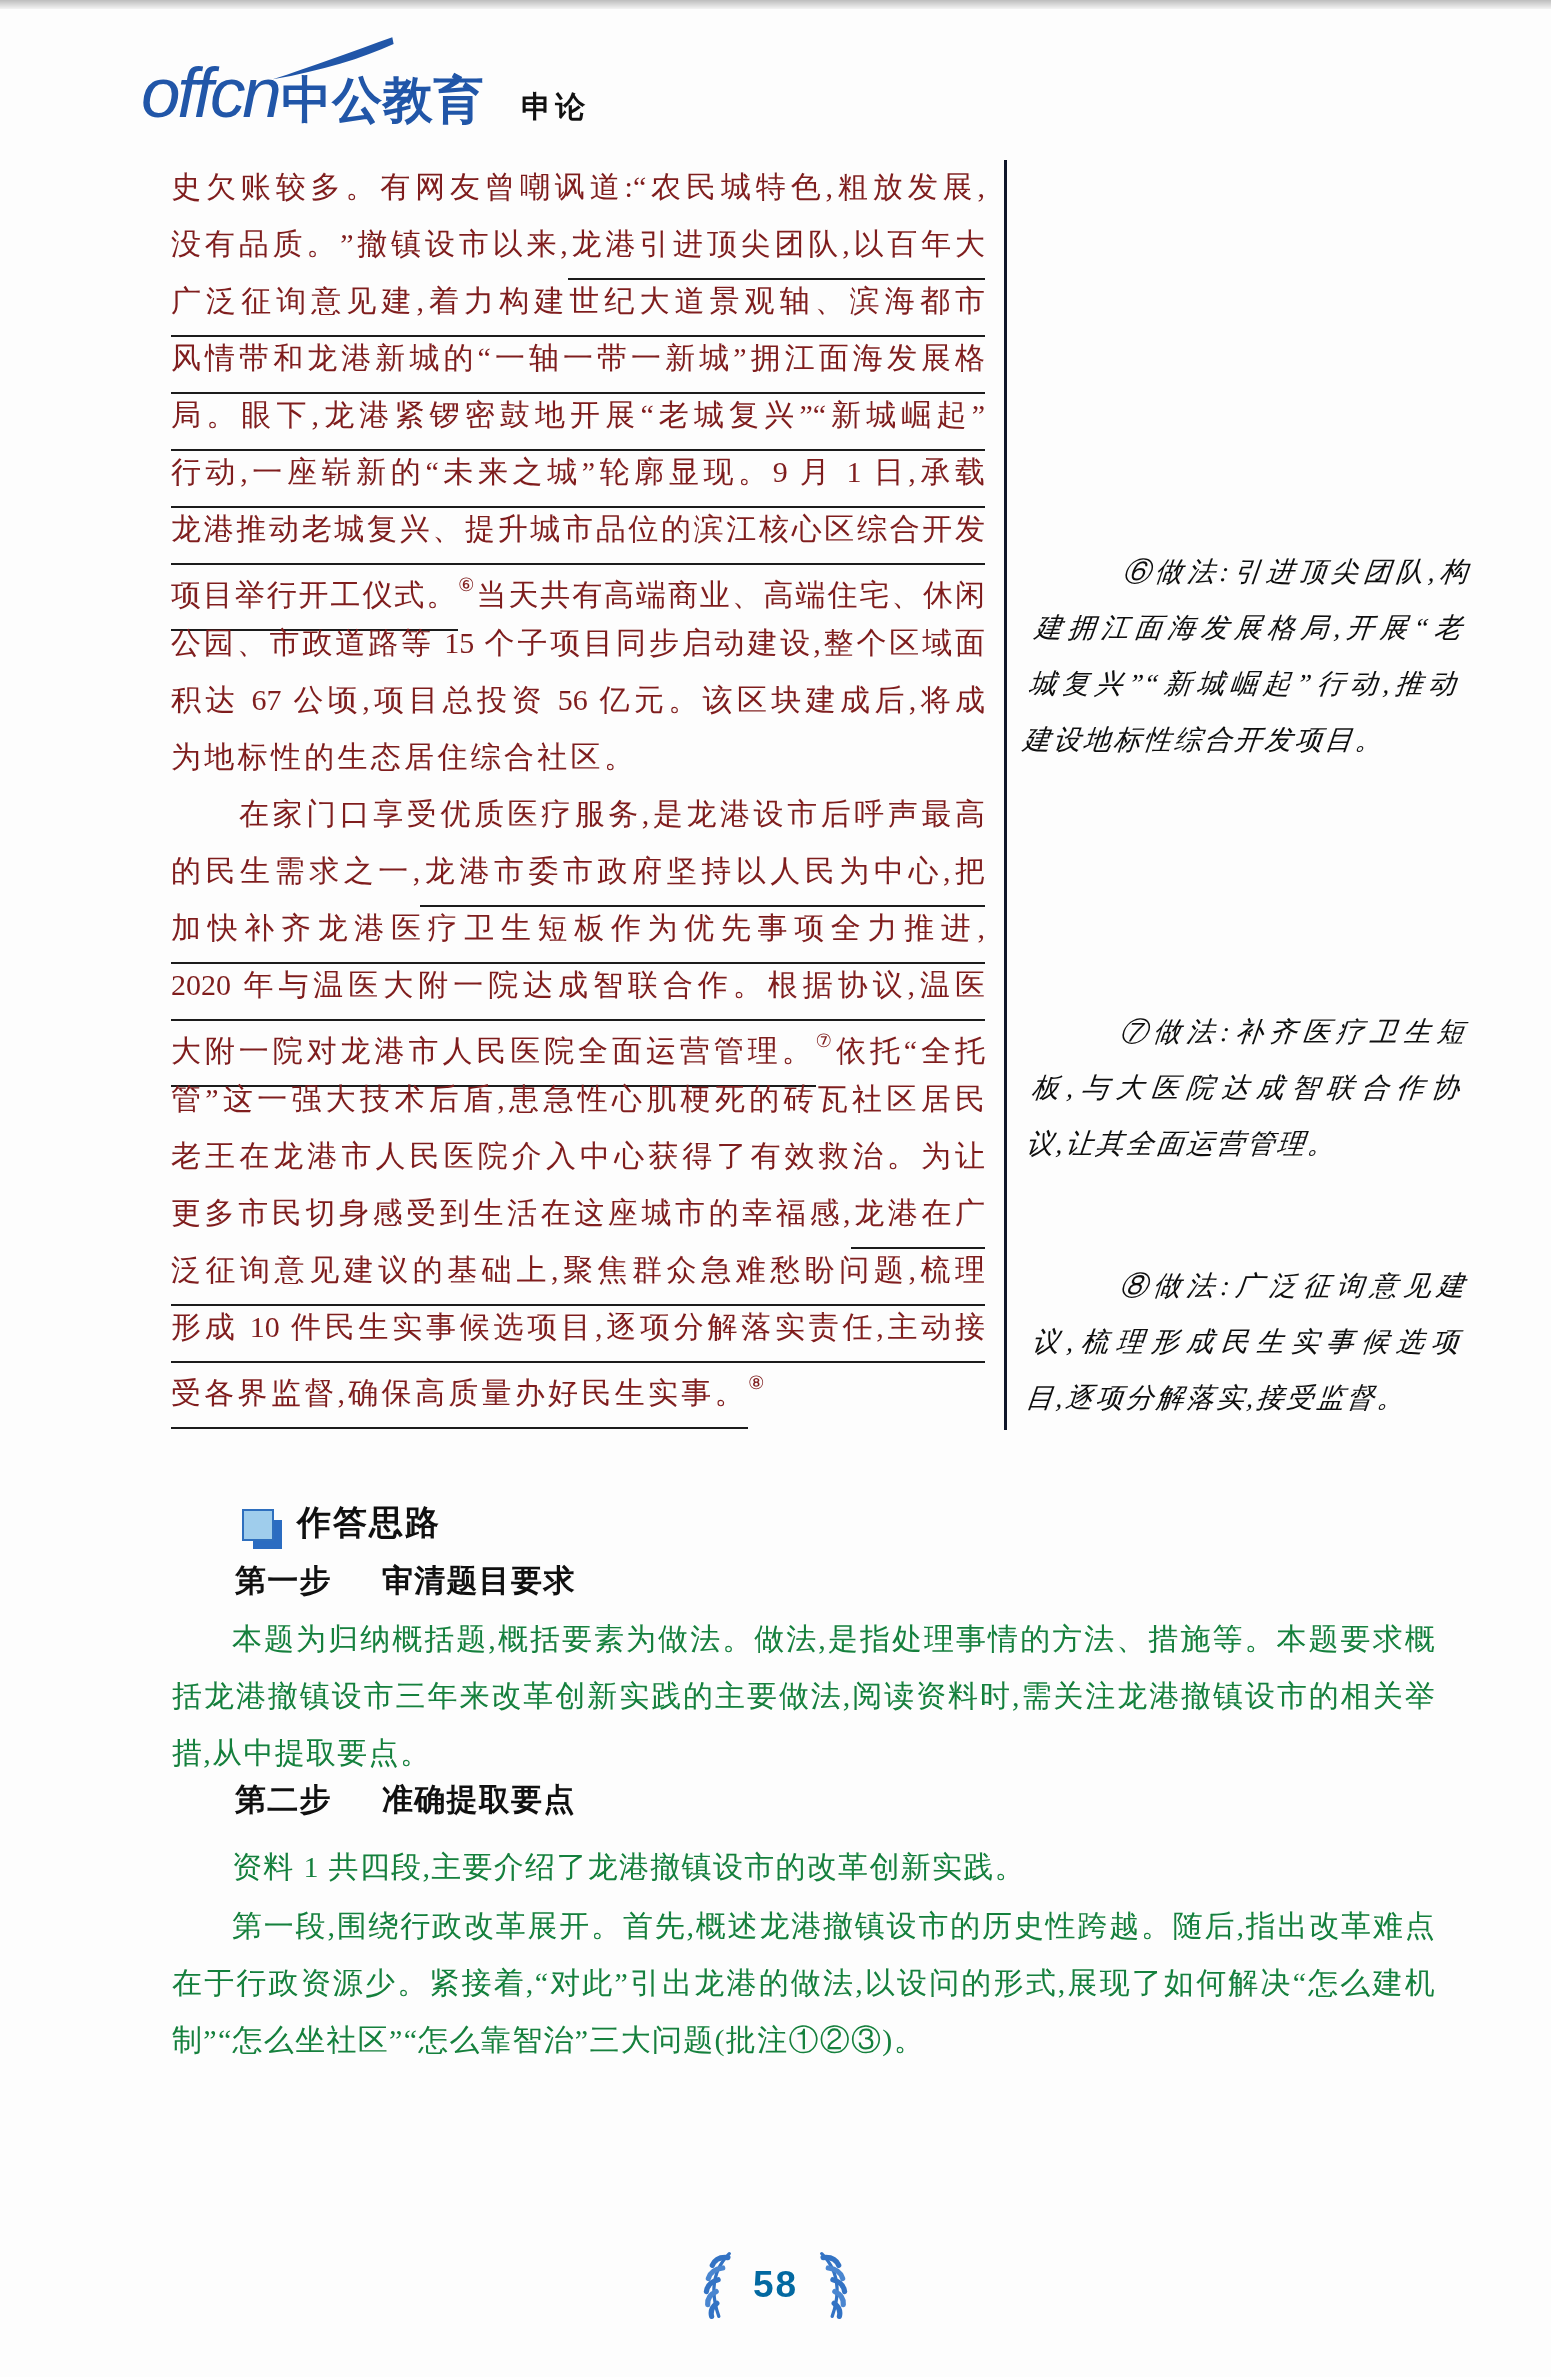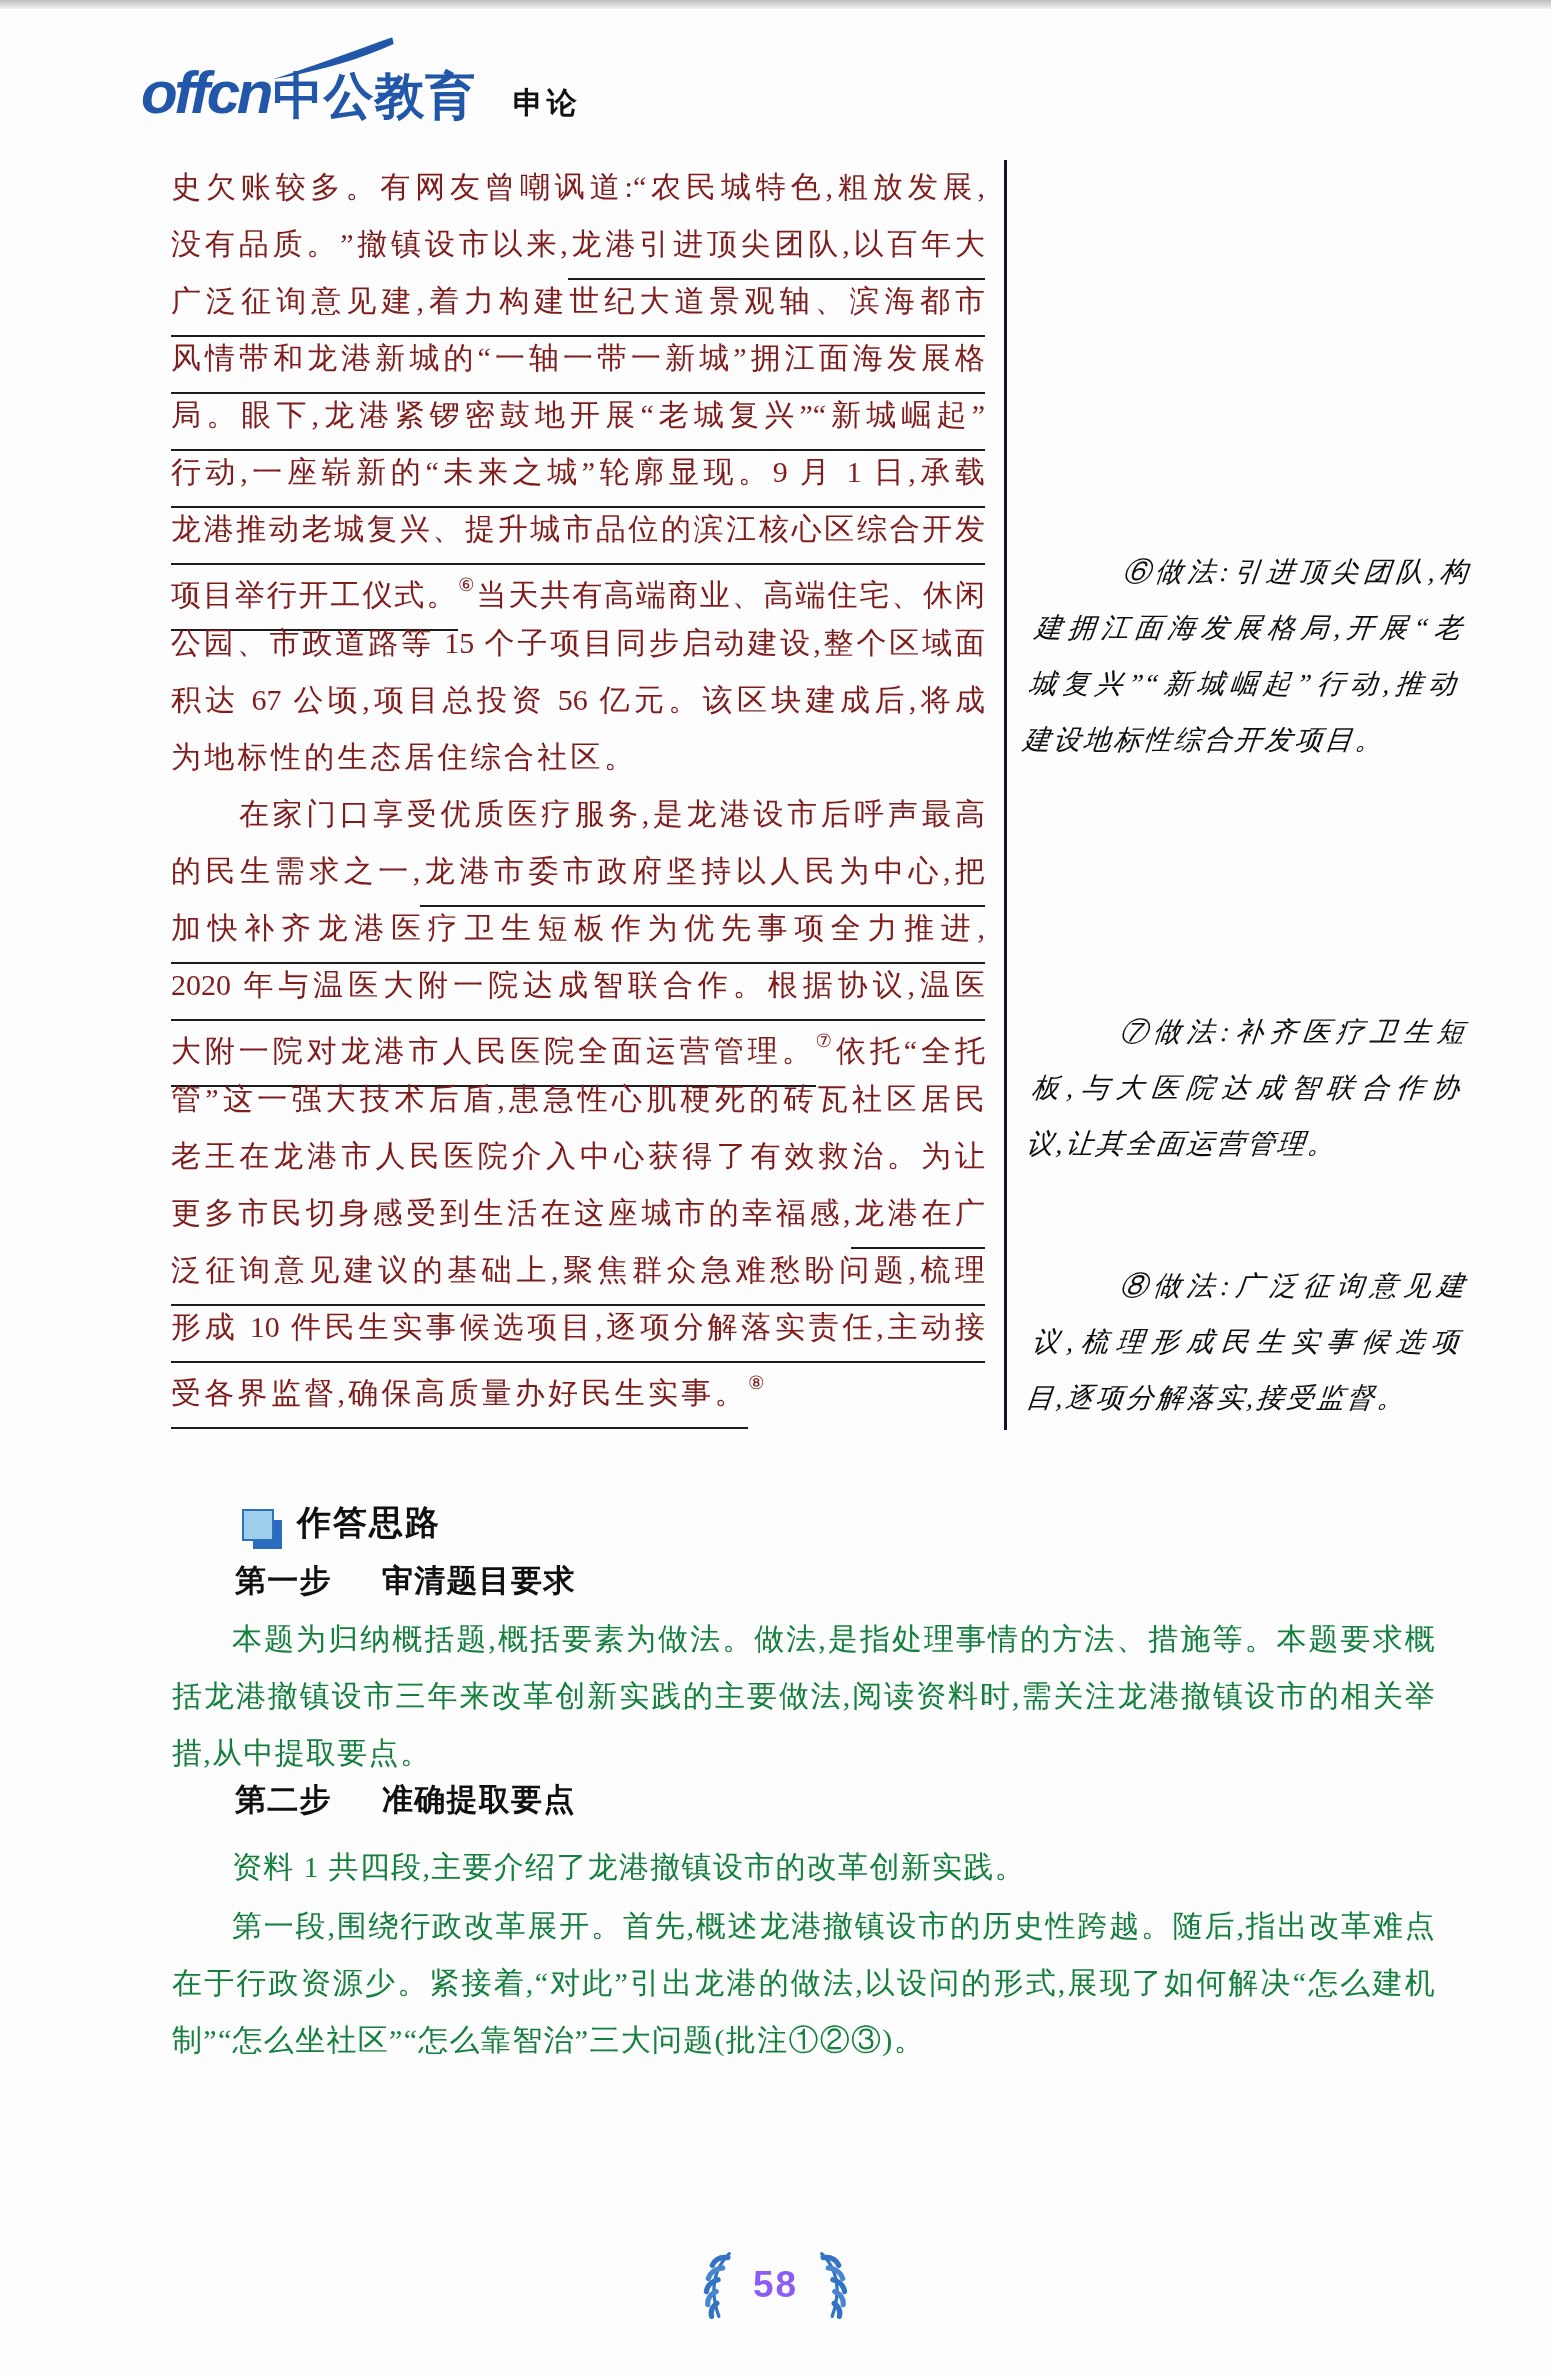--- a/index.html
+++ b/index.html
@@ -4,22 +4,22 @@
 <style>
   html,body{margin:0;padding:0;background:#e8e8e8;}
   .page{position:relative;width:1551px;height:2377px;background:#fdfdfd;overflow:hidden;
         font-family:"Liberation Serif","DejaVu Serif",serif;color:#141414;}
   .scan-strip{position:absolute;top:0;left:0;width:1551px;height:8.5px;
         background:linear-gradient(180deg,#bdbdbd,#f3f3f3);}
   
   .header{position:absolute;left:141px;top:60px;display:flex;align-items:baseline;}
   .logo-wrap{position:relative;display:flex;align-items:baseline;}
   .swoosh{position:absolute;left:129px;top:-23.6px;}
-  .logo-text{font-family:"Liberation Sans","DejaVu Sans",sans-serif;font-weight:bold;
-        font-style:italic;font-size:60px;line-height:66px;color:#2156a8;letter-spacing:-3.3px;text-align:right;}
+  .logo-text{font-family:"Liberation Sans","DejaVu Sans",sans-serif;font-weight:normal;
+        font-style:italic;font-size:71px;line-height:66px;color:#2156a8;letter-spacing:-3.3px;text-align:right;}
   .brand-text{font-family:"Liberation Sans","DejaVu Sans",sans-serif;font-weight:bold;
         font-size:50px;line-height:59px;color:#2156a8;margin-left:3px;letter-spacing:0.7px;}
   .subject-label{font-family:"Liberation Sans","DejaVu Sans",sans-serif;font-weight:600;
         font-size:30px;color:#111;margin-left:37px;letter-spacing:3.9px;}
   
   .article{position:absolute;left:171px;top:158px;width:814px;}
   .tline{width:814px;height:57px;line-height:57px;font-size:30px;
         text-align:justify;text-align-last:justify;white-space:normal;color:#7f1d1d;}
   .tline.short{text-align-last:left;letter-spacing:3.3px;}
   .tline.indent{text-indent:68px;}
@@ -51,21 +51,21 @@
   .para{position:absolute;left:172px;width:1264px;font-size:30px;line-height:57px;
         text-align:justify;text-indent:60px;letter-spacing:1.3px;color:#15803d;}
   .para-1{top:1610px;}
   .para-2{top:1838px;}
   .para-3{top:1897px;}
   .para-4{top:2074px;}
   
   .footer{position:absolute;left:0;top:2251px;width:1551px;display:flex;
         justify-content:center;align-items:center;gap:17px;}
   .page-num{font-family:"Liberation Sans","DejaVu Sans",sans-serif;font-size:37px;
-        font-weight:600;color:#8b5cf6;letter-spacing:2px;}
+        font-weight:600;color:#0369a1;letter-spacing:2px;}
   .laurel{width:37px;height:68px;}
   .laurel.right{transform:scaleX(-1);}
 </style>
 </head>
 <body>
 
 <div class="page">
   <div class="scan-strip"></div>
 
   <div class="header">

